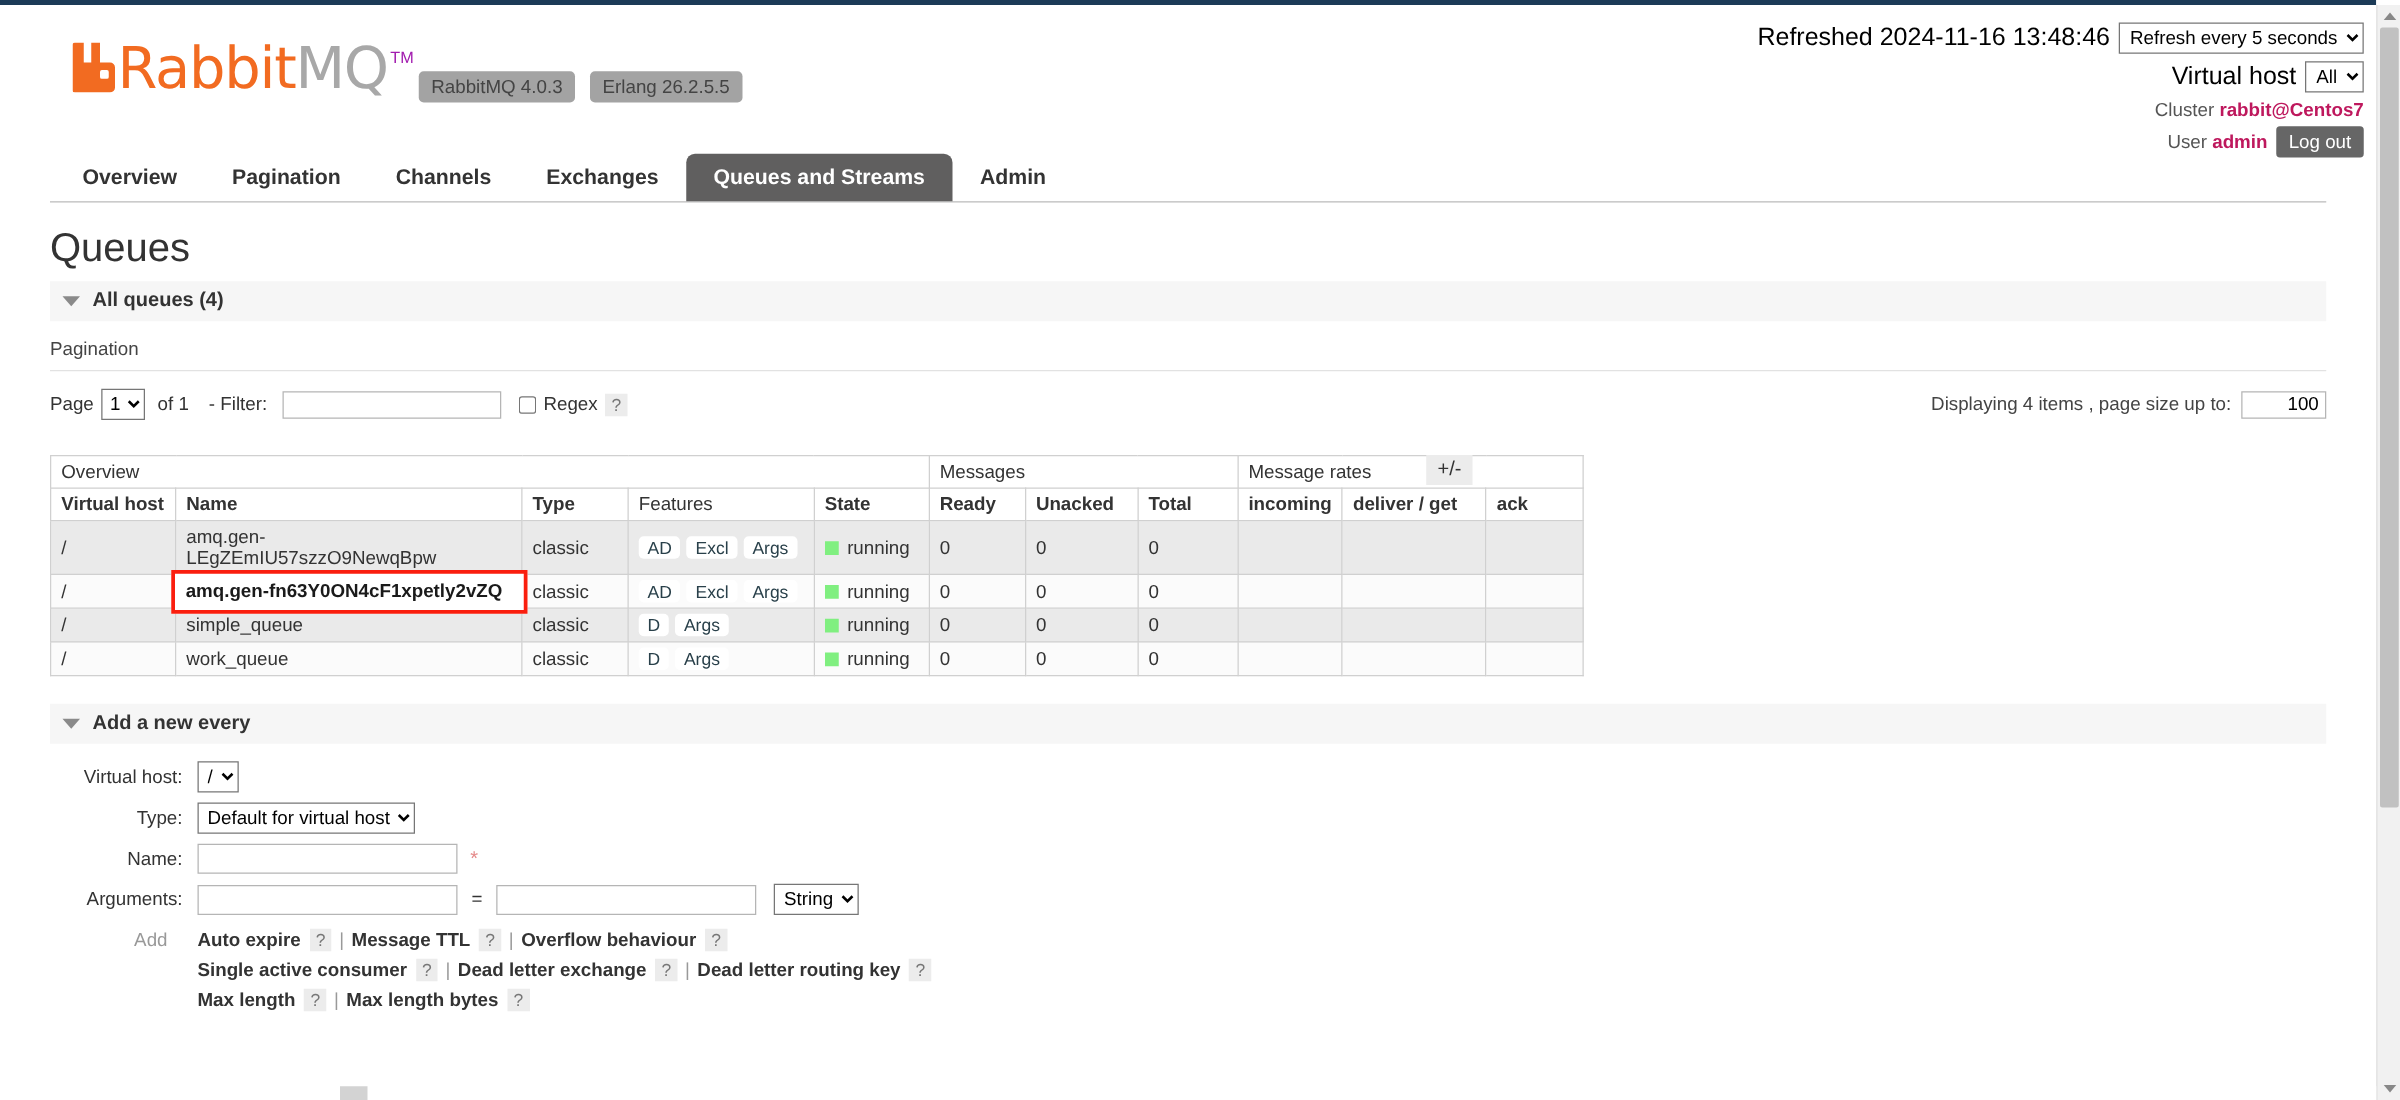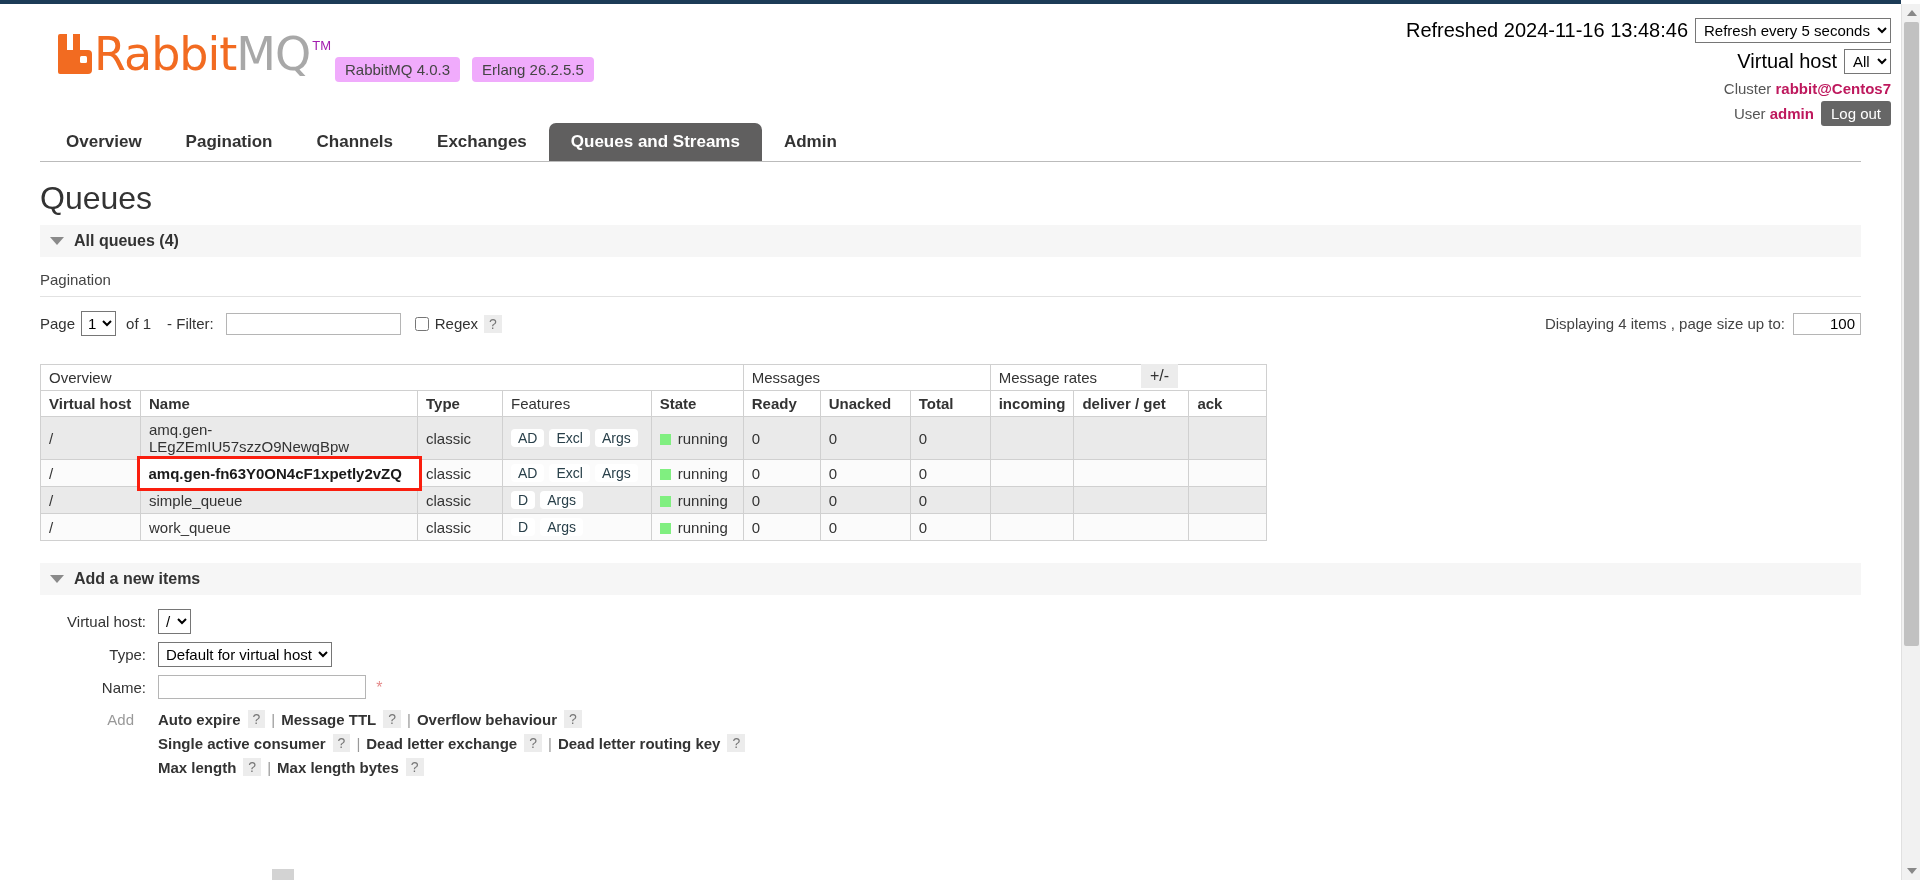--- a/index.html
+++ b/index.html
@@ -57,21 +57,21 @@
     margin-bottom: 21px;
   }
   .version-pills {
     position: absolute;
     left: 335px;
     top: 53px;
     display: flex;
     gap: 12px;
   }
   .pill {
-    background: #f0abfc;
+    background: #a3a3a3;
     color: #444;
     font-size: 15px;
     padding: 4px 10px;
     border-radius: 4px;
     font-family: "Liberation Sans", sans-serif;
   }
 
   .header-right {
     position: absolute;
     right: 10px;
@@ -538,21 +538,21 @@
       </table>
       <span class="plusminus" style="position:absolute; left:1092px; top:0px;">+/-</span>
       <div class="highlight-box" id="hl-box" style="left: 96.5px; top: 91.5px; width: 285px; height: 35px; background: rgb(255, 255, 255); z-index: 5;">
           <span style="position: absolute; left: 9px; top: 50%; transform: translateY(-50%); font-weight: bold; font-size: 15px; color: rgb(26, 26, 26); font-family: &quot;Liberation Sans&quot;, sans-serif;">amq.gen-fn63Y0ON4cF1xpetly2vZQ</span>
         </div>
     </div>
 
     <div class="form-section">
       <div class="section-head">
         <span class="caret"></span>
-        <span>Add a new items</span>
+        <span>Add a new every</span>
       </div>
 
       <table class="form">
         <tbody>
             <tr>
           <td class="flabel" style="width:112px">Virtual host:</td>
           <td>
             <select class="fsel">
               <option>/</option>
             </select>
@@ -566,20 +566,31 @@
             </select>
           </td>
         </tr>
         <tr>
           <td class="flabel">Name:</td>
           <td>
             <input class="ftext name-in" type="text" value="" style="">
             <span class="req">*</span>
           </td>
         </tr>
+        <tr class="args-row">
+          <td class="flabel">Arguments:</td>
+          <td style="white-space:nowrap;">
+            <input class="ftext" type="text" value="" style="">
+            <span class="eq">=</span>
+            <input class="ftext" type="text" value="" style="">
+            <select class="fsel" style="margin-left:10px;">
+              <option>String</option>
+            </select>
+          </td>
+        </tr>
         <tr>
           <td class="flabel" style="vertical-align:top; padding-top:8px;">
             <span class="add-link">Add</span>
           </td>
           <td style="padding-left:6px;">
             <div class="arglinks" id="quick-args">
                   <div class="arg-line">
                     <span class="item">
                       <b style="cursor: pointer;">Auto expire</b>
                       <span class="qmark">?</span>

